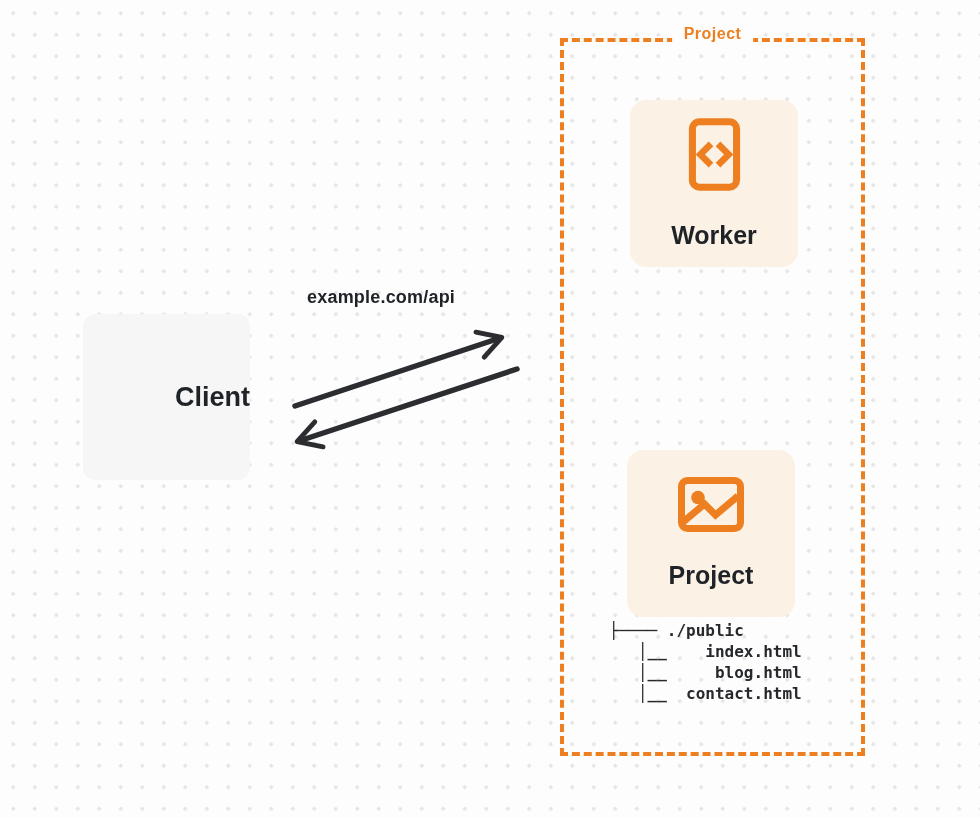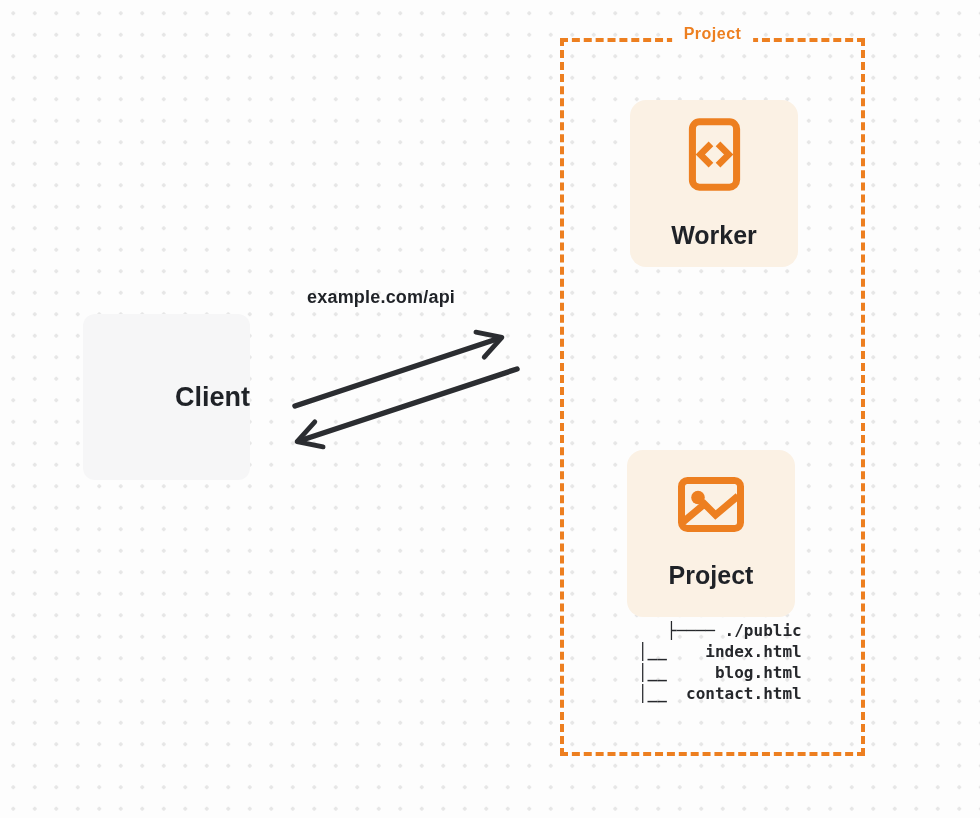--- a/index.html
+++ b/index.html
@@ -100,21 +100,20 @@
   .file-tree {
     position: absolute;
     left: 45px;
     top: 578px;
     font-family: "DejaVu Sans Mono", monospace;
     font-size: 16px;
     line-height: 21px;
     font-weight: bold;
     color: #26282C;
     white-space: pre;
-    text-align: right;
   }
 </style>
 </head>
 <body>
 
 <div class="canvas">
 
   <svg class="arrows" width="980" height="818" viewBox="0 0 980 818">
     <defs>
       <marker id="head" viewBox="0 0 8 8" markerWidth="6" markerHeight="6" refX="6.3" refY="4" orient="auto" markerUnits="strokeWidth">

